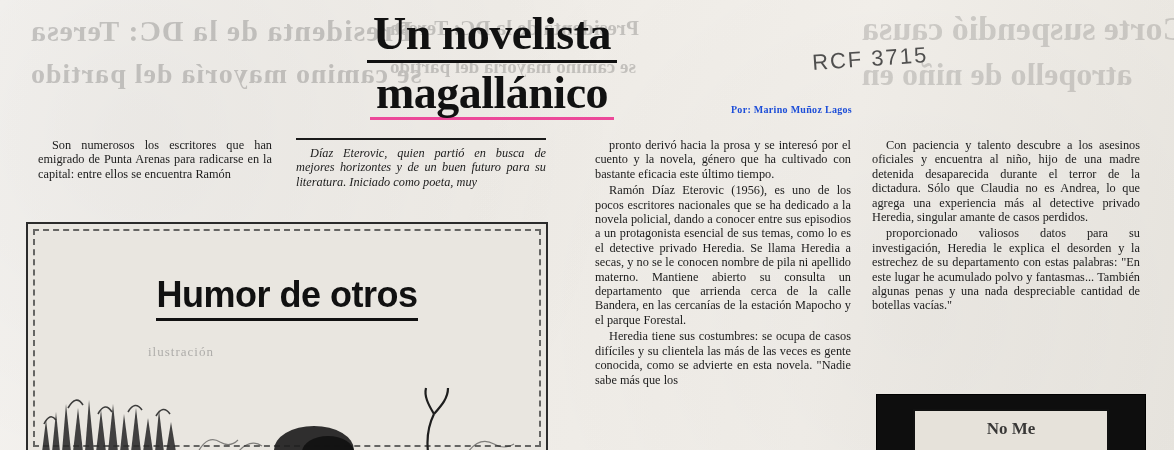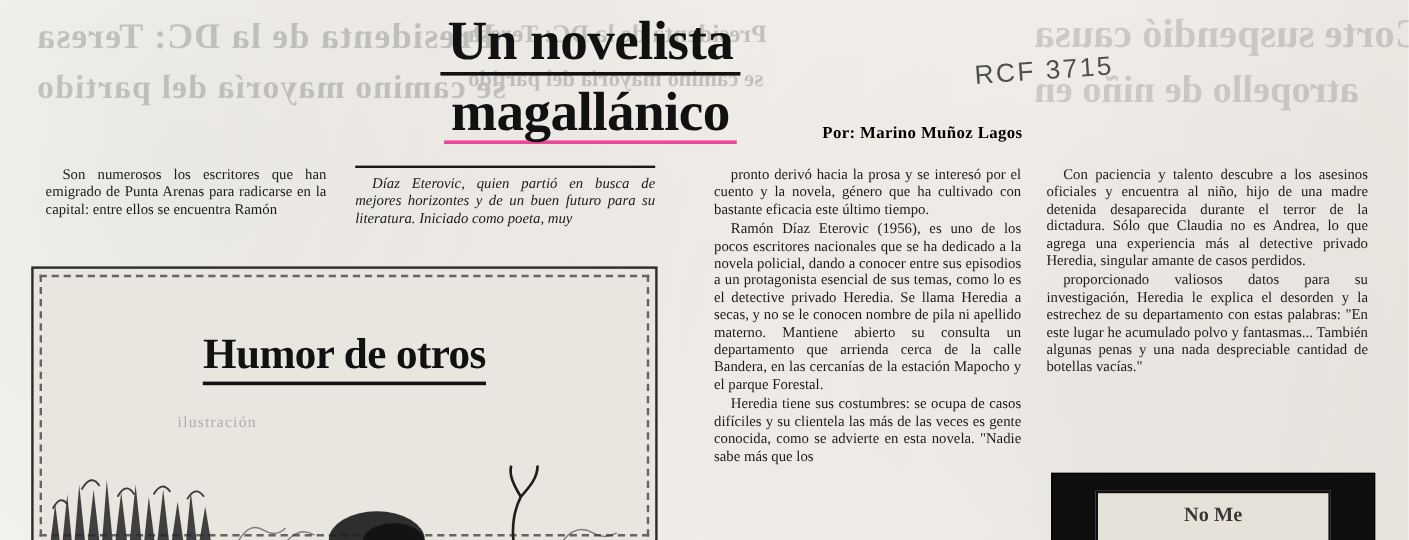--- a/index.html
+++ b/index.html
@@ -83,23 +83,23 @@
     padding: 2px 6px 0 6px;
     margin-top: 4px;
     border-bottom: 3px solid #ec4899;
   }
   .byline {
     position: absolute;
     right: 322px;
     top: 104px;
     font-family: "Liberation Serif", serif;
     font-weight: bold;
-    font-size: 14px;
+    font-size: 10px;
     letter-spacing: 0.3px;
-    color: #000000;
+    color: #1d4ed8;
   }
   .refcode {
     position: absolute;
     left: 812px;
     top: 46px;
     font-family: "Liberation Sans", sans-serif;
     font-size: 22px;
     letter-spacing: 2px;
     color: #3a3a3a;
     transform: rotate(-4deg);
@@ -154,21 +154,21 @@
     border: 2px dashed #3a3a3a;
     opacity: 0.75;
     pointer-events: none;
   }
   .inset-title {
     position: absolute;
     left: 0;
     right: 0;
     top: 50px;
     text-align: center;
-    font-family: Liberation Serif, serif;
+    font-family: Liberation Sans, sans-serif;
     font-weight: bold;
     font-size: 36px;
     letter-spacing: -0.5px;
     color: #111;
   }
   .inset-title span {
     border-bottom: 3px solid #111;
     padding-bottom: 3px;
   }
   .inset-ghost {

